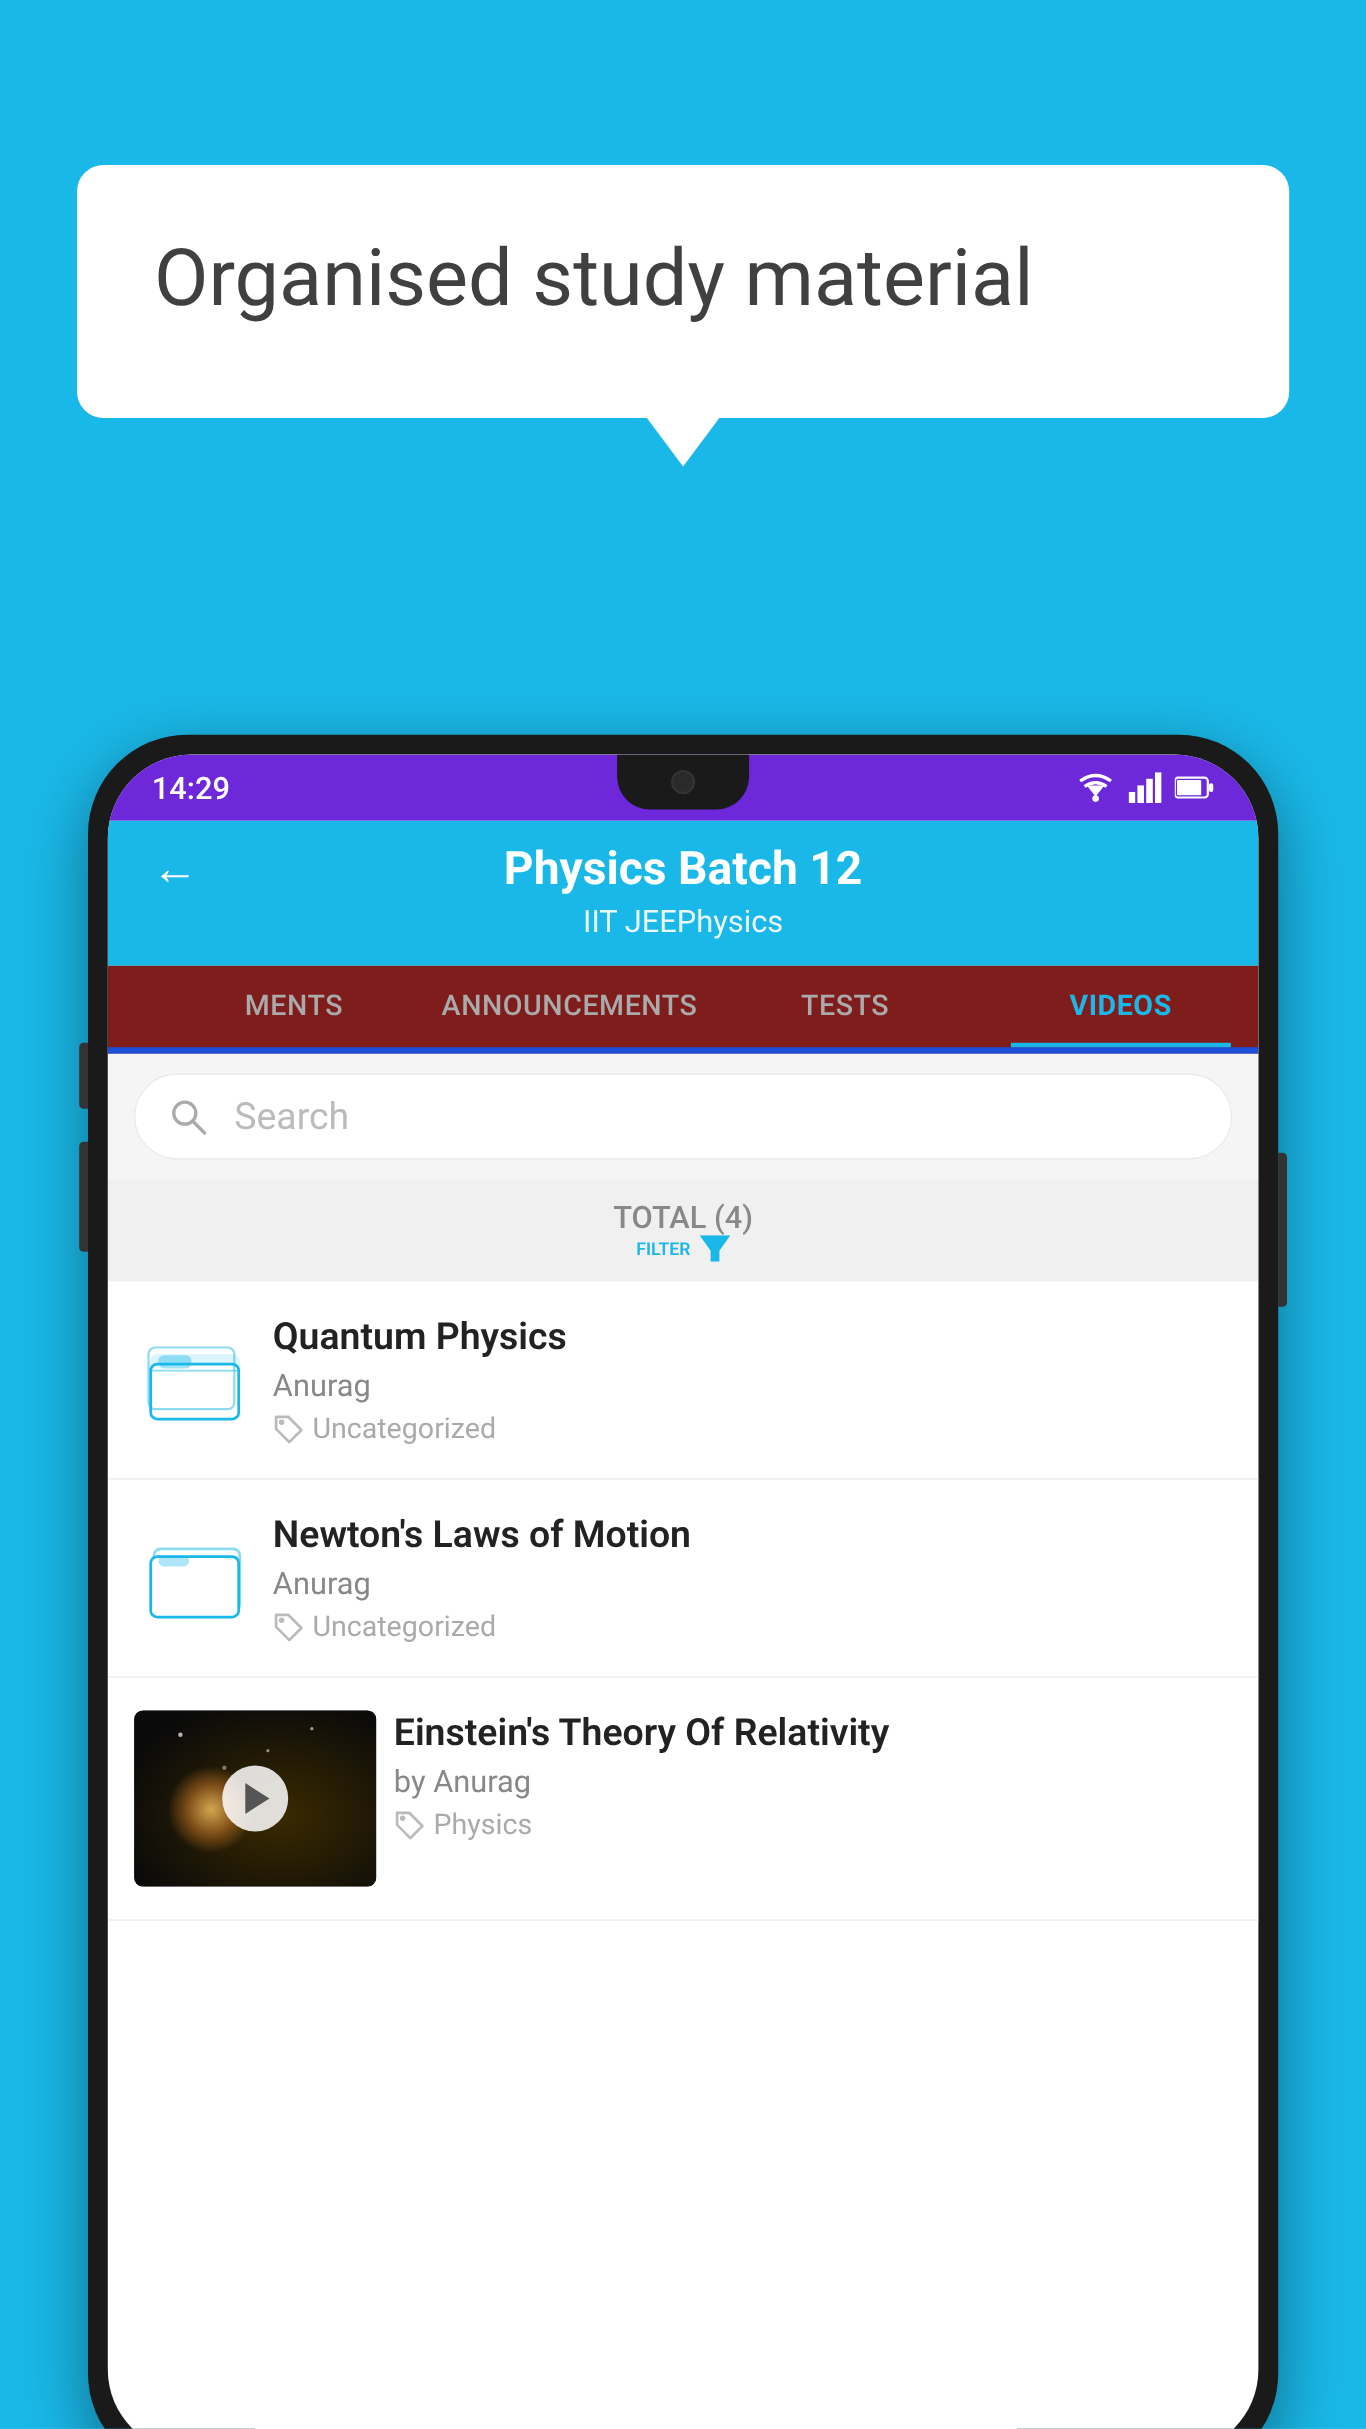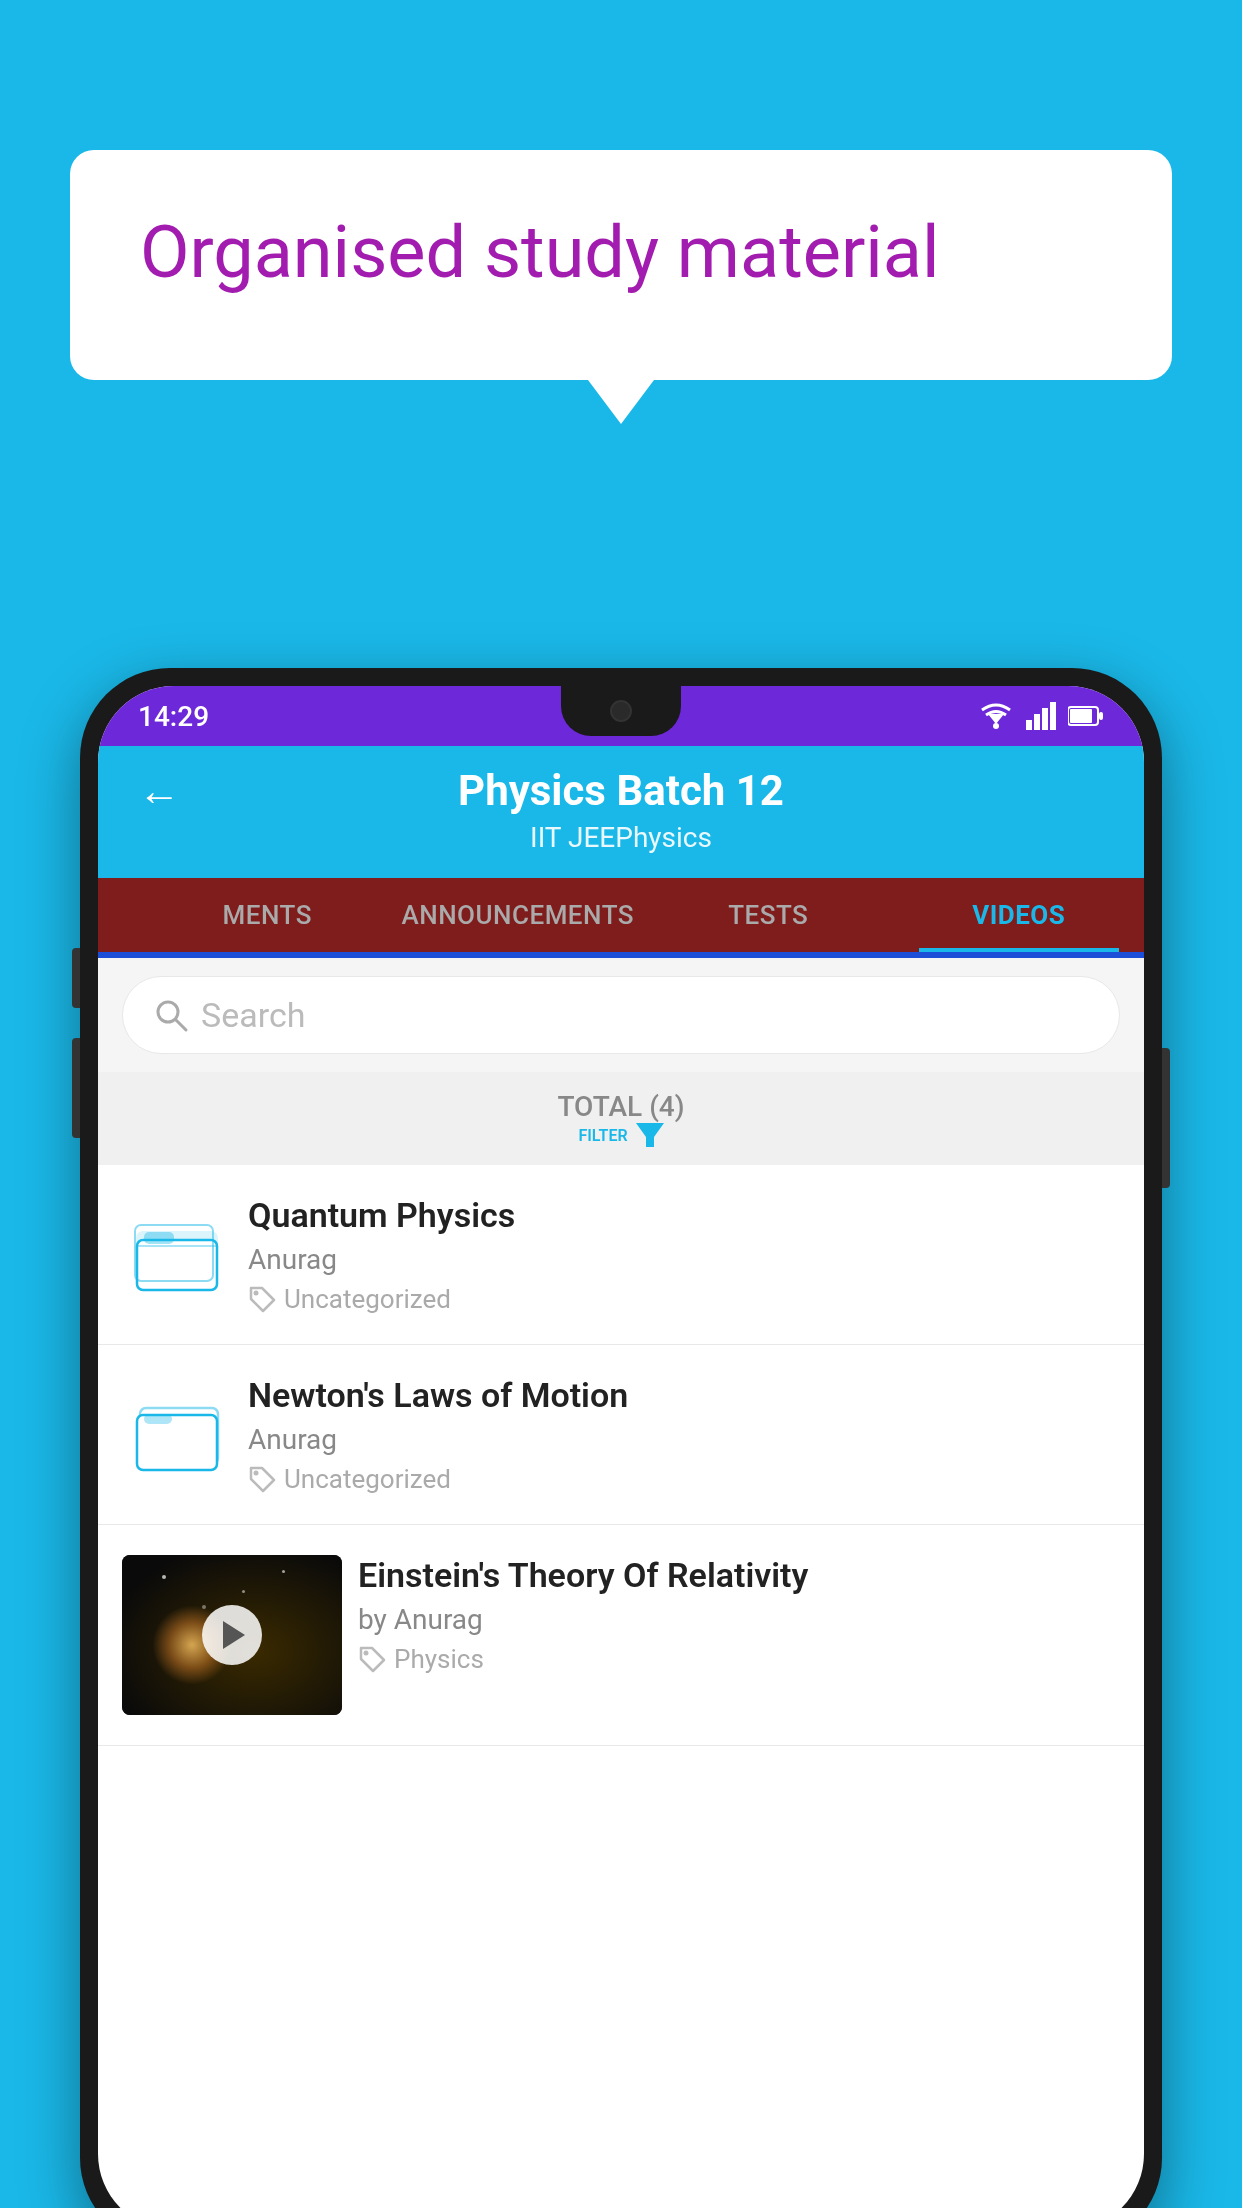--- a/index.html
+++ b/index.html
@@ -35,21 +35,21 @@
       left: 50%;
       transform: translateX(-50%);
       width: 0;
       height: 0;
       border-left: 36px solid transparent;
       border-right: 36px solid transparent;
       border-top: 48px solid white;
     }
 
     .speech-bubble h1 {
-      color: #a21caf;
+      color: #404040;
       font-size: 72px;
       font-weight: 400;
       line-height: 1.2;
       margin-bottom: 24px;
     }
 
     .speech-bubble p {
       color: #888;
       font-size: 38px;
       font-weight: 400;
@@ -201,21 +201,21 @@
       padding: 18px 24px;
       background: #f5f5f5;
     }
 
     .search-box {
       background: white;
       border-radius: 40px;
       display: flex;
       align-items: center;
       padding: 18px 30px;
-      gap: 12px;
+      gap: 24px;
       border: 1px solid #e8e8e8;
     }
 
     .search-placeholder {
       color: #bbb;
       font-size: 34px;
     }
 
     
     .filter-bar {

